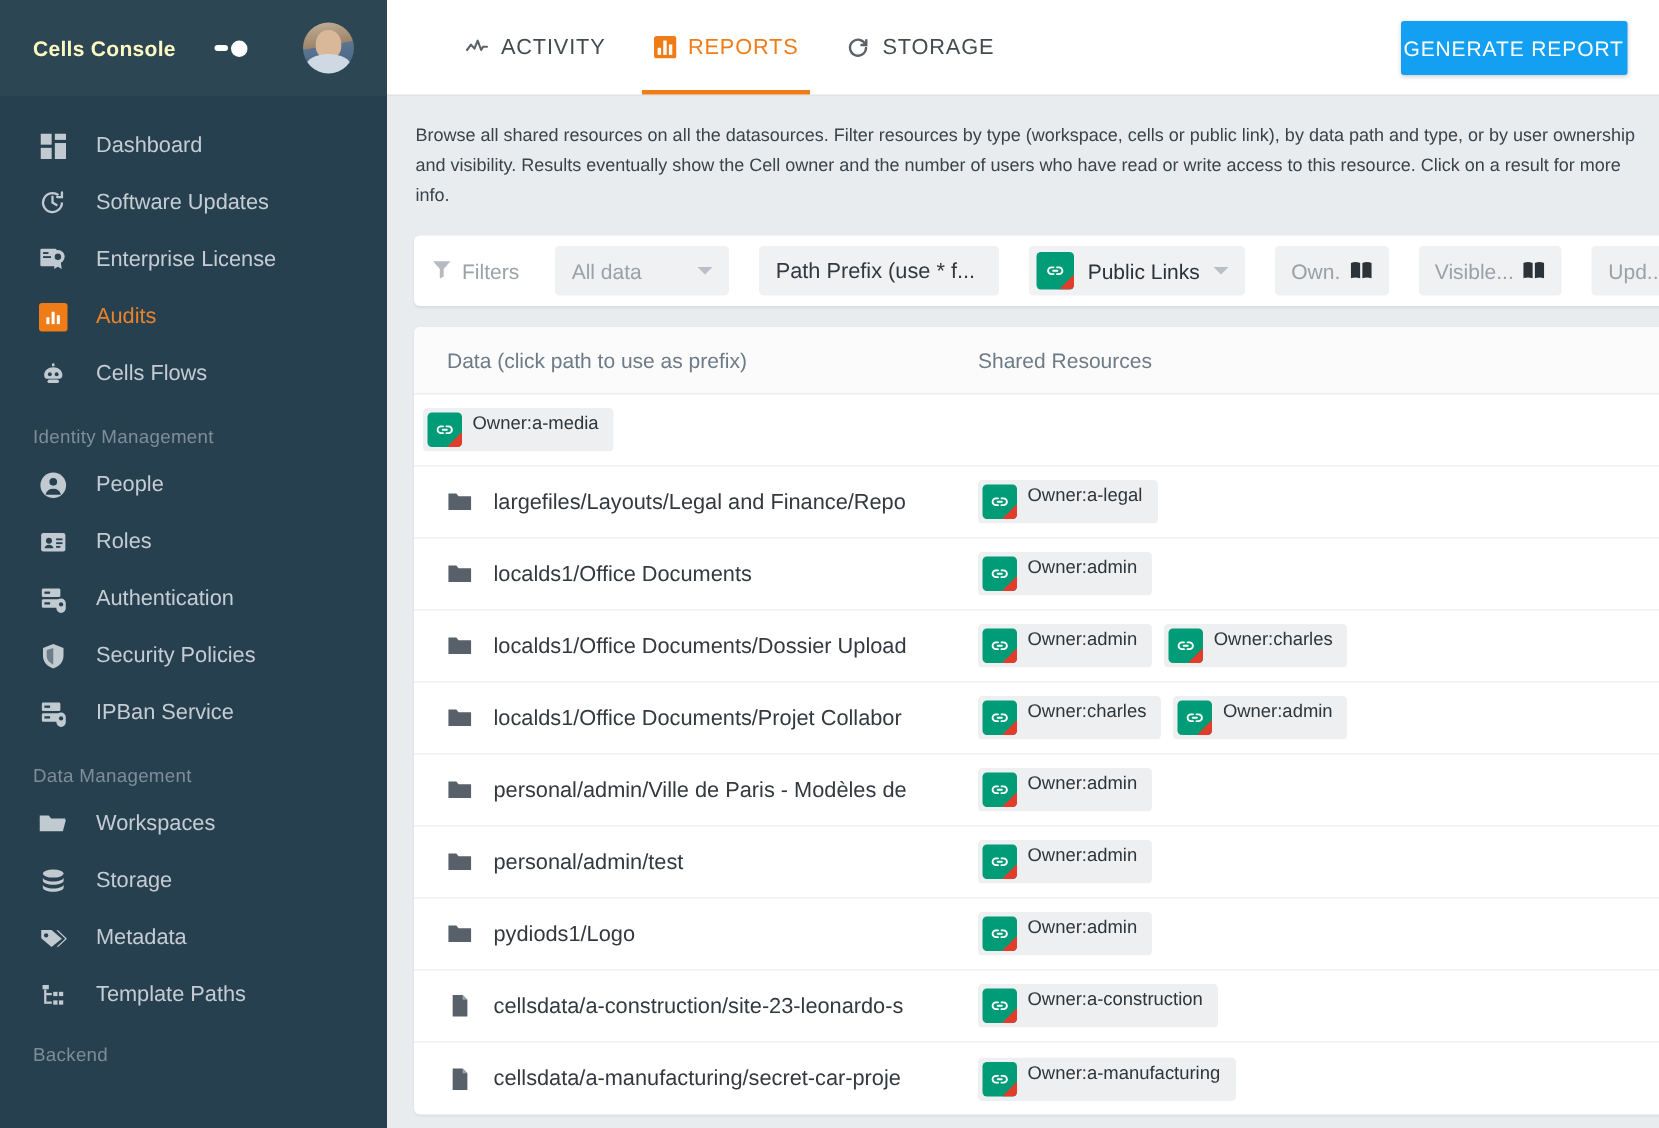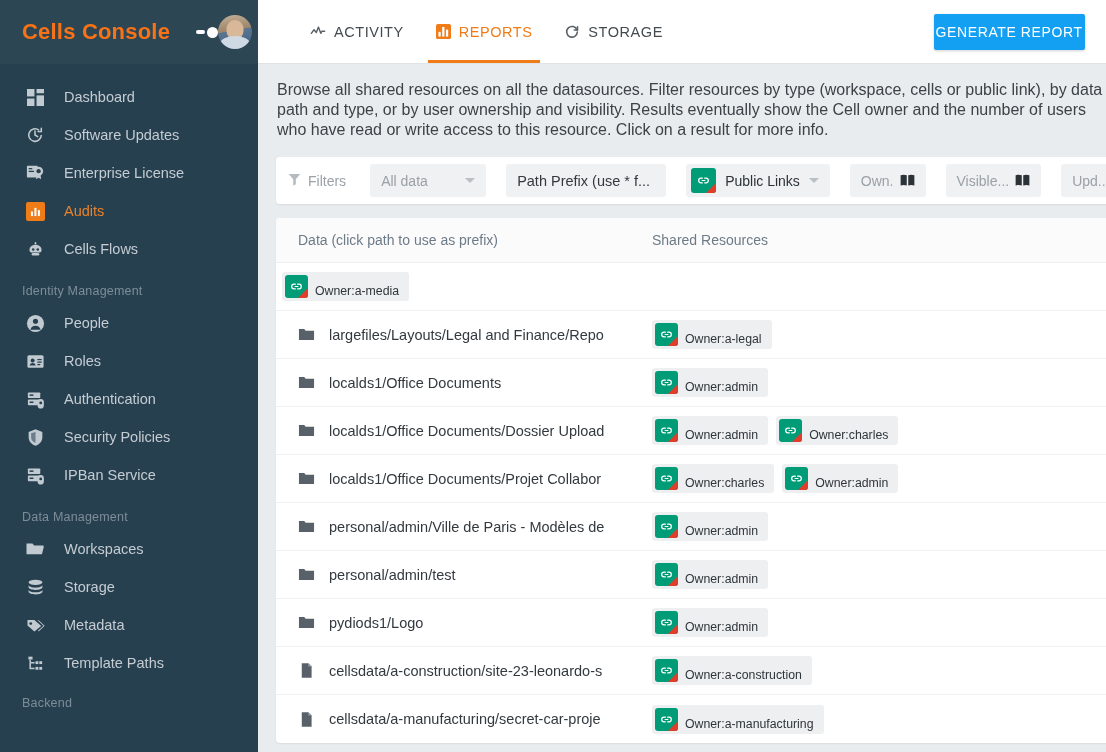--- a/index.html
+++ b/index.html
@@ -21,21 +21,21 @@
     z-index: 5;
   }
   .sidebar-header {
     height: 64px; flex: 0 0 64px;
     background: #2d4654;
     display: flex; align-items: center;
     padding: 0 22px;
     position: relative;
   }
   .brand-title {
-    color: #f97316; font-size: 22px; font-weight: bold;
+    color: #fef9c3; font-size: 14px; font-weight: bold;
     letter-spacing: .2px; white-space: nowrap; text-align: right;
   }
   .header-toggle {
     margin-left: 26px; width: 26px; height: 16px;
     display: flex; align-items: center;
   }
   .header-toggle .bar { width: 9px; height: 4px; border-radius: 2px; background: #ffffff; }
   .header-toggle .dot { width: 11px; height: 11px; border-radius: 50%; background: #ffffff; margin-left: 2px; }
   .avatar {
     margin-left: auto; width: 34px; height: 34px; border-radius: 50%;
@@ -121,21 +121,21 @@
     width: 34px; height: 34px; border-radius: 50%;
     display: flex; align-items: center; justify-content: center;
     color: #13a0f2; cursor: pointer; background: transparent; border: none;
   }
 
   .content {
     flex: 1 1 auto; overflow: hidden; position: relative;
     padding: 16px 18px 0 18px;
   }
   .desc {
-    font-size: 16px; line-height: 20px; color: #3c4348;
+    font-size: 12px; line-height: 20px; color: #3c4348;
     max-width: 830px; padding: 0 2px 0 1px;
   }
 
   .filterbar {
     margin-top: 17px;
     background: #ffffff; border-radius: 4px;
     height: 47px; display: flex; align-items: center;
     padding: 0 8px 0 12px; gap: 20px;
     box-shadow: 0 1px 2px rgba(0,0,0,.07);
     overflow: hidden;
@@ -196,21 +196,21 @@
     flex: 0 0 370px; padding-left: 22px; gap: 14px;
     overflow: hidden;
   }
   .td.c2 { flex: 1 1 auto; gap: 8px; overflow: hidden; }
   .ftype { color: #58606a; display: flex; align-items: center; flex: 0 0 auto; }
   .path {
     font-size: 14.5px; color: #33393f; white-space: nowrap;
     overflow: hidden; flex: 1 1 auto;
   }
   .res-badge {
-    display: flex; align-items: flex-end; gap: 7px;
+    display: flex; align-items: flex-start; gap: 7px;
     background: #edeff0; border-radius: 3px;
     padding: 3px 10px 3px 3px; height: 29px; white-space: nowrap;
   }
   .res-badge .res-lbl { font-size: 12.3px; color: #2e353b; }
 
   
   .page-scroll {
     position: absolute; right: 0; top: 64px; width: 12px; bottom: 0;
     background: #e9ecef;
   }

